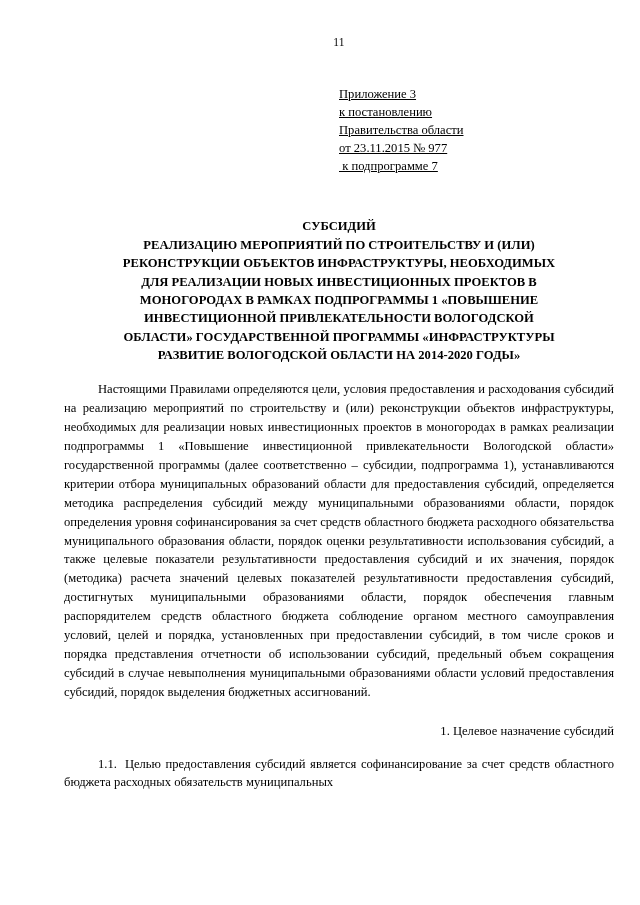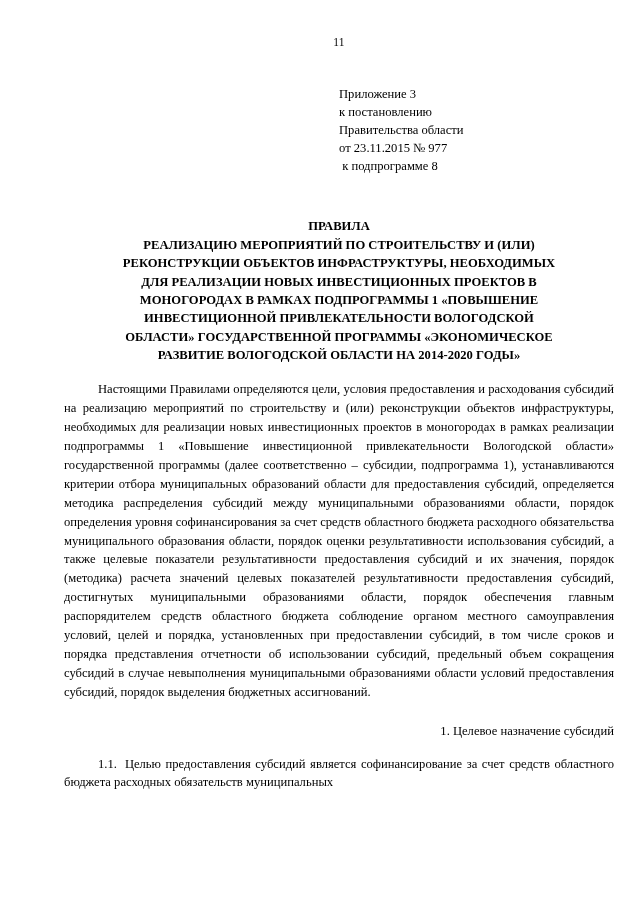--- a/index.html
+++ b/index.html
@@ -26,20 +26,21 @@
   .page-number {
     text-align: center;
     font-size: 11.5px;
     margin: 0 0 38px 0;
     letter-spacing: 0.3px;
   }
   .appendix-block {
     margin-left: 50%;
     font-size: 12.6px;
     line-height: 1.42;
+    text-decoration: underline;
   }
   .appendix-block div {
     white-space: pre;
   }
   .title-block {
     margin-top: 42px;
     text-align: center;
     font-weight: bold;
     font-size: 12.6px;
     line-height: 1.46;
@@ -85,31 +86,31 @@
 
 <div class="page">
 
   <div class="page-number">11</div>
 
   <div class="appendix-block">
     <div>Приложение 3</div>
     <div>к постановлению</div>
     <div>Правительства области</div>
     <div>от 23.11.2015 № 977</div>
-    <div> к подпрограмме 8</div>
+    <div> к подпрограмме 7</div>
   </div>
 
   <div class="title-block">
-    <span class="title-main">ПРАВИЛА</span>
+    <span class="title-main">СУБСИДИЙ</span>
     <span class="title-line">РЕАЛИЗАЦИЮ МЕРОПРИЯТИЙ ПО СТРОИТЕЛЬСТВУ И (ИЛИ)</span>
     <span class="title-line">РЕКОНСТРУКЦИИ ОБЪЕКТОВ ИНФРАСТРУКТУРЫ, НЕОБХОДИМЫХ</span>
     <span class="title-line">ДЛЯ РЕАЛИЗАЦИИ НОВЫХ ИНВЕСТИЦИОННЫХ ПРОЕКТОВ В</span>
     <span class="title-line">МОНОГОРОДАХ В РАМКАХ ПОДПРОГРАММЫ 1 «ПОВЫШЕНИЕ</span>
     <span class="title-line">ИНВЕСТИЦИОННОЙ ПРИВЛЕКАТЕЛЬНОСТИ ВОЛОГОДСКОЙ</span>
-    <span class="title-line">ОБЛАСТИ» ГОСУДАРСТВЕННОЙ ПРОГРАММЫ «ЭКОНОМИЧЕСКОЕ</span>
+    <span class="title-line">ОБЛАСТИ» ГОСУДАРСТВЕННОЙ ПРОГРАММЫ «ИНФРАСТРУКТУРЫ</span>
     <span class="title-line">РАЗВИТИЕ ВОЛОГОДСКОЙ ОБЛАСТИ НА 2014-2020 ГОДЫ»</span>
   </div>
 
 
   <p class="body-text">Настоящими Правилами определяются цели, условия предоставления и расходования субсидий на реализацию мероприятий по строительству и (или) реконструкции объектов инфраструктуры, необходимых для реализации новых инвестиционных проектов в моногородах в рамках реализации подпрограммы 1 «Повышение инвестиционной привлекательности Вологодской области» государственной программы (далее соответственно – субсидии, подпрограмма 1), устанавливаются критерии отбора муниципальных образований области для предоставления субсидий, определяется методика распределения субсидий между муниципальными образованиями области, порядок определения уровня софинансирования за счет средств областного бюджета расходного обязательства муниципального образования области, порядок оценки результативности использования субсидий, а также целевые показатели результативности предоставления субсидий и их значения, порядок (методика) расчета значений целевых показателей результативности предоставления субсидий, достигнутых муниципальными образованиями области, порядок обеспечения главным распорядителем средств областного бюджета соблюдение органом местного самоуправления условий, целей и порядка, установленных при предоставлении субсидий, в том числе сроков и порядка представления отчетности об использовании субсидий, предельный объем сокращения субсидий в случае невыполнения муниципальными образованиями области условий предоставления субсидий, порядок выделения бюджетных ассигнований.</p>
 
   <div class="section-heading">1. Целевое назначение субсидий</div>
 
   <p class="clause"><span class="clause-num">1.1.</span><span>Целью предоставления субсидий является софинансирование за счет средств областного бюджета расходных обязательств муниципальных</span></p>
 

